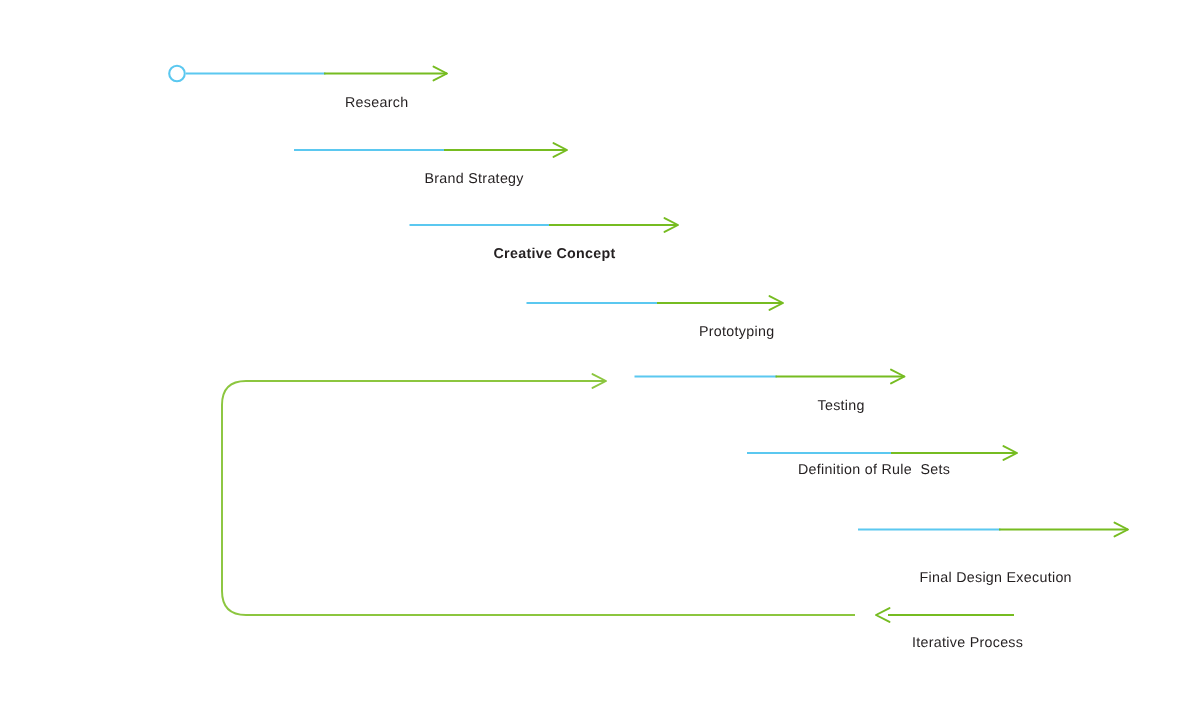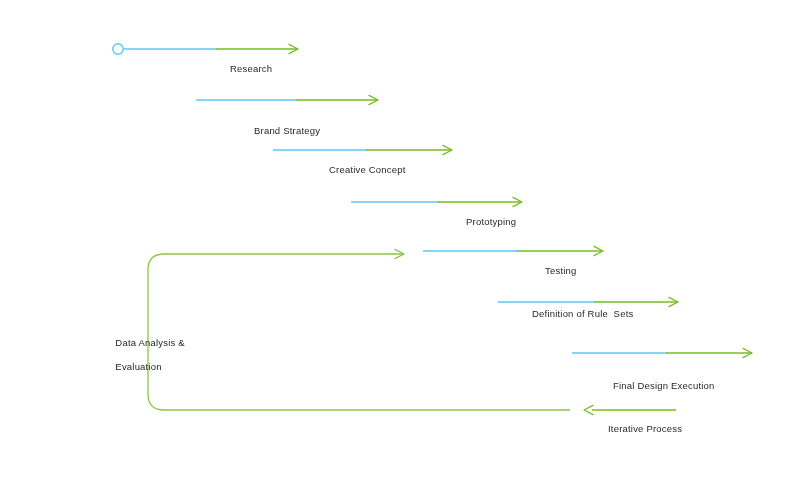--- a/index.html
+++ b/index.html
@@ -66,26 +66,22 @@
         <line x1="666" y1="353" x2="752" y2="353" stroke="#76bc21" stroke-width="1.3"></line>
         <polyline points="743,348.4 752,353 743,357.6" fill="none" stroke="#76bc21" stroke-width="1.3" stroke-linecap="round" stroke-linejoin="round"></polyline>
         <line x1="676" y1="410" x2="592" y2="410" stroke="#76bc21" stroke-width="1.3"></line>
         <polyline points="593,405.4 584,410 593,414.6" fill="none" stroke="#76bc21" stroke-width="1.3" stroke-linecap="round" stroke-linejoin="round"></polyline>
         <path d="M 570 410 L 164 410 Q 148 410 148 394 L 148 270 Q 148 254 164 254 L 404 254" fill="none" stroke="#8cc63f" stroke-width="1.3"></path>
         <polyline points="395,249.4 404,254 395,258.6" fill="none" stroke="#8cc63f" stroke-width="1.3" stroke-linecap="round" stroke-linejoin="round"></polyline>
       </g>
   </svg>
 
   <div class="lbl" style="left:230px; top:63px;">Research</div>
-  <div class="lbl" style="left:254px; top:114px;margin-top:11px;">Brand Strategy</div>
-  <div class="lbl" style="left:329px; top:164px;">Creative Concept</div>
+  <div class="lbl" style="left:283px; top:114px;">Brand Strategy</div>
+  <div class="lbl" style="left:329px; top:164px;font-weight:bold;">Creative Concept</div>
   <div class="lbl" style="left:434px; top:216px;margin-left:32px;">Prototyping</div>
   <div class="lbl" style="left:533px; top:265px;margin-left:12px;">Testing</div>
   <div class="lbl" style="left:532px; top:308px;">Definition of Rule  Sets</div>
   <div class="lbl" style="left:613px; top:380px;">Final Design Execution</div>
   <div class="lbl" style="left:608px; top:423px;">Iterative Process</div>
 
-  <div class="lbl" style="left:104px; top:325px;">
-    <span>Data Analysis &amp;</span><br>
-    <span>Evaluation</span>
-  </div>
 
 </div>
 
 </body></html>

